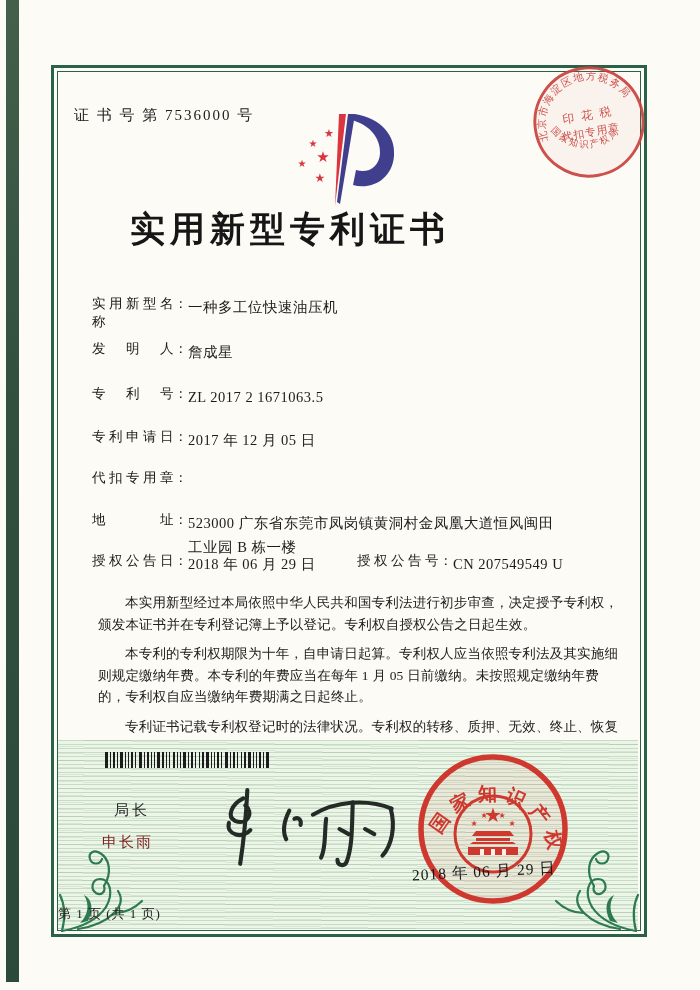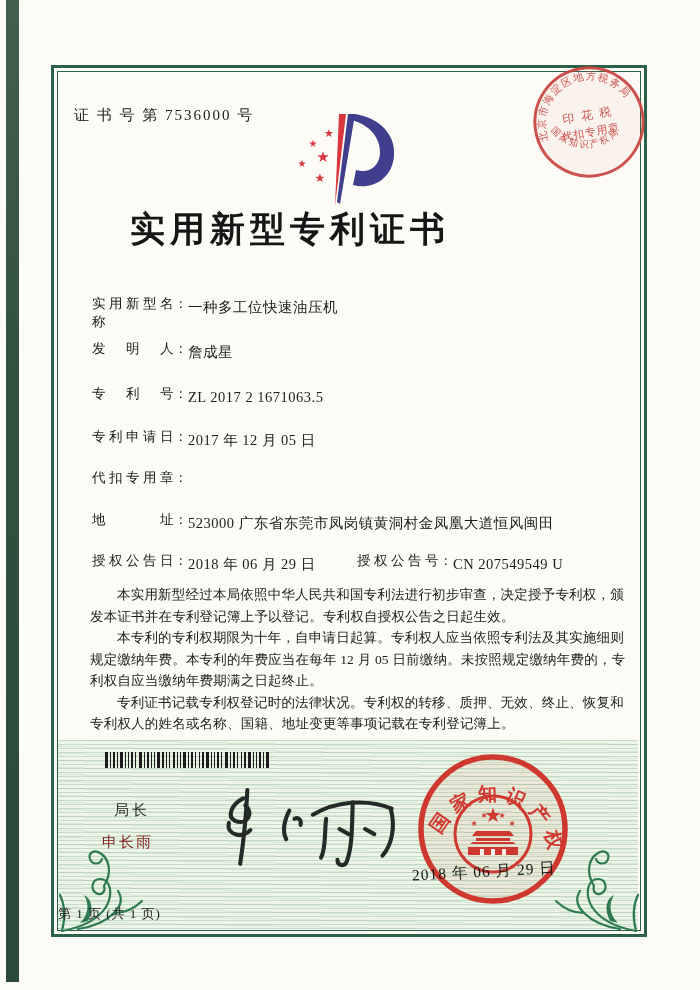--- a/index.html
+++ b/index.html
@@ -30,21 +30,21 @@
   
   .row{position:absolute;left:92px;display:flex;align-items:flex-start;font-size:14.5px;
     color:#1c1c1a;letter-spacing:.5px;}
   .lab{width:82px;font-size:13.5px;text-align:justify;text-align-last:justify;}
   .colon{width:14px;font-size:13.5px;}
   .val{max-width:430px;line-height:24px;}
   .r1{top:295px}.r2{top:340px}.r3{top:385px}.r4{top:428px}.r5{top:469px}.r6{top:511px}
   .grant-l{top:552px}
   .grant-r{top:552px;left:357px;}
   .paras{left:90px;top:584px;width:542px;z-index:0;}
-  .paras p{margin:0;text-indent:2em;font-size:13.5px;line-height:21.5px;
+  .paras p{margin:8px;text-indent:2em;font-size:13.5px;line-height:21.5px;
     letter-spacing:.2px;color:#21211f;}
   .barcode{left:105px;top:752px;width:165px;height:16px;z-index:3;}
   .director{left:102px;top:801px;font-size:15px;letter-spacing:3px;z-index:3;
     font-family:"Liberation Sans","DejaVu Sans",sans-serif;color:#262a27;margin-left:12px;}
   .director-name{left:102px;top:833px;font-size:15px;letter-spacing:2px;z-index:3;
     font-family:"Liberation Sans","DejaVu Sans",sans-serif;color:#7f1d1d;}
   .signature{left:190px;top:786px;width:215px;height:84px;z-index:3;}
   .bigseal{left:408px;top:744px;width:170px;height:170px;z-index:3;}
   .sealdate{left:412px;top:861px;width:170px;font-size:15.5px;letter-spacing:1px;
     color:#171717;transform:rotate(-3deg);z-index:4;}
@@ -114,36 +114,37 @@
 </div>
 <div class="row r5">
   <span class="lab">代扣专用章</span>
   <span class="colon">：</span>
 </div>
 <div class="row r6">
   <span class="lab">地址</span>
   <span class="colon">：</span>
   <span class="val">
     <div>523000 广东省东莞市凤岗镇黄洞村金凤凰大道恒风闽田</div>
+    <div>工业园 B 栋一楼</div>
   </span>
 </div>
 <div class="row grant-l">
   <span class="lab">授权公告日</span>
   <span class="colon">：</span>
   <span class="val">2018 年 06 月 29 日</span>
 </div>
 <div class="row grant-r">
   <span class="lab">授权公告号</span>
   <span class="colon">：</span>
   <span class="val">CN 207549549 U</span>
 </div>
 
 <div class="abs paras">
   <p>本实用新型经过本局依照中华人民共和国专利法进行初步审查，决定授予专利权，颁发本证书并在专利登记簿上予以登记。专利权自授权公告之日起生效。</p>
-  <p>本专利的专利权期限为十年，自申请日起算。专利权人应当依照专利法及其实施细则规定缴纳年费。本专利的年费应当在每年 12 月 05 日前缴纳。未按照规定缴纳年费的，专利权自应当缴纳年费期满之日起终止。</p>
+  <p>本专利的专利权期限为十年，自申请日起算。专利权人应当依照专利法及其实施细则规定缴纳年费。本专利的年费应当在每年 1 月 05 日前缴纳。未按照规定缴纳年费的，专利权自应当缴纳年费期满之日起终止。</p>
   <p>专利证书记载专利权登记时的法律状况。专利权的转移、质押、无效、终止、恢复和专利权人的姓名或名称、国籍、地址变更等事项记载在专利登记簿上。</p>
 </div>
 
 <svg class="abs barcode" viewBox="0 0 165 16" preserveAspectRatio="none">
   <g fill="#1c1c1c">
     <rect x="0" width="3" height="16"></rect>
       <rect x="5" width="1" height="16"></rect>
       <rect x="8" width="2" height="16"></rect>
     <rect x="12" width="1" height="16"></rect>
       <rect x="15" width="3" height="16"></rect>

